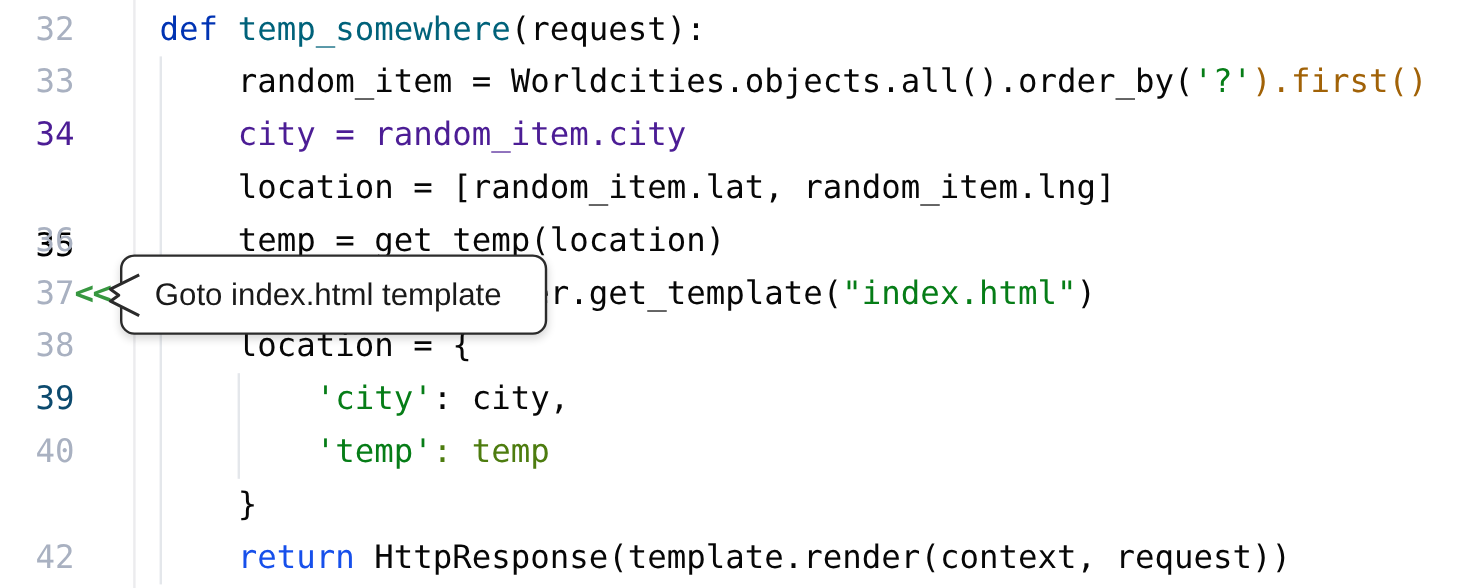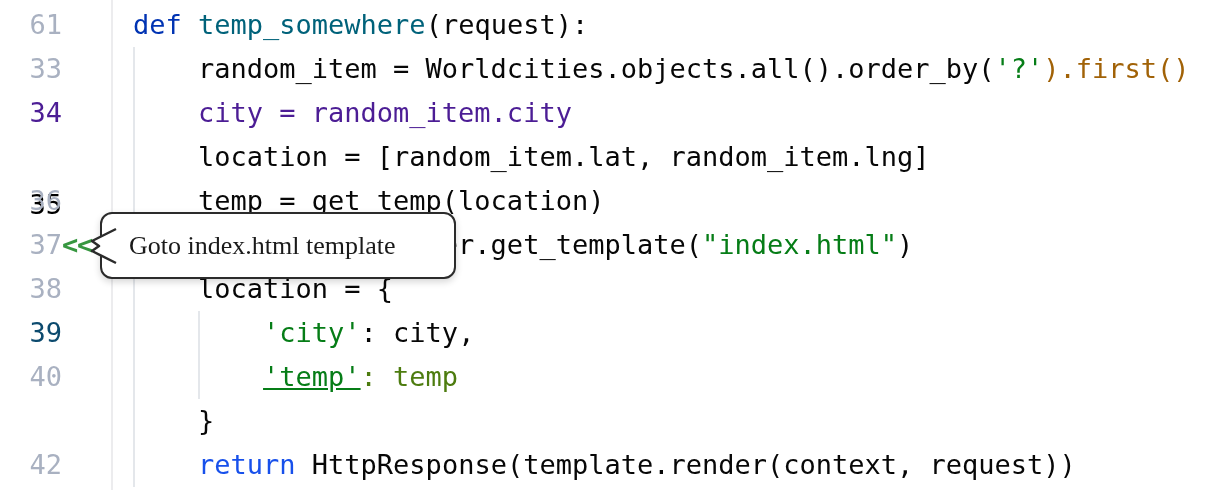--- a/index.html
+++ b/index.html
@@ -35,36 +35,36 @@
     box-sizing:border-box;
     background:#ffffff;
     border:2.5px solid #2b2b2b;
     border-radius:12px;
     z-index:10;
     box-shadow:0 3px 7px rgba(0,0,0,0.16);
     display:flex;align-items:center;
     font-family:"Liberation Sans","DejaVu Sans",sans-serif;
     font-size:26px;
   }
-  #tooltip .txt{padding-left:27px;white-space:nowrap;font-family:Liberation Serif, serif;}
+  #tooltip .txt{padding-left:27px;white-space:nowrap;}
   #tooltip-tail{
     position:absolute;left:82px;top:226px;width:36px;height:40px;z-index:11;
   }
 </style>
 </head>
 <body>
 
 <div id="editor" style="background: rgb(255, 255, 255);">
   <div class="vline" id="gutter-separator" style="background: rgb(236, 236, 238);"></div>
   <div class="vline" id="indent-guide-0" style="background: rgb(228, 231, 235);"></div>
   <div class="vline" id="indent-guide-1" style="background: rgb(228, 231, 235);"></div>
 
   <div id="code-lines">
       <div class="row">
-        <span class="ln" style="color: rgb(169, 177, 193);">61</span>
+        <span class="ln" style="color: rgb(169, 177, 193);">32</span>
         <span class="code"><span style="color: rgb(0, 51, 179);">def</span><span style="color: rgb(7, 7, 7);"> </span><span style="color: rgb(0, 98, 122);">temp_somewhere</span><span style="color: rgb(7, 7, 7);">(request):</span></span>
       </div>
       <div class="row">
         <span class="ln" style="color: rgb(169, 177, 193);">33</span>
         <span class="code"><span style="color: rgb(7, 7, 7);">    random_item = Worldcities.objects.all().order_by(</span><span style="color: rgb(6, 125, 23);">'?'</span><span style="color: #a16207;">).first()</span></span>
       </div>
       <div class="row">
         <span class="ln" style="color: #4c1d95;">34</span>
         <span class="code"><span style="color: #4c1d95;">    city = random_item.city</span></span>
       </div>
@@ -83,21 +83,21 @@
       <div class="row">
         <span class="ln" style="color: rgb(169, 177, 193);">38</span>
         <span class="code"><span style="color: rgb(7, 7, 7);">    location = {</span></span>
       </div>
       <div class="row">
         <span class="ln" style="color: #0c4a6e;">39</span>
         <span class="code"><span style="color: rgb(7, 7, 7);">        </span><span style="color: rgb(6, 125, 23);">'city'</span><span style="color: rgb(7, 7, 7);">: city,</span></span>
       </div>
       <div class="row">
         <span class="ln" style="color: rgb(169, 177, 193);">40</span>
-        <span class="code"><span style="color: rgb(7, 7, 7);">        </span><span style="color: rgb(6, 125, 23); text-decoration: underline;">'temp'</span><span style="color: #4d7c0f;">: temp</span></span>
+        <span class="code"><span style="color: rgb(7, 7, 7);">        </span><span style="color: rgb(6, 125, 23);">'temp'</span><span style="color: #4d7c0f;">: temp</span></span>
       </div>
       <div class="row">
         <span class="code"><span style="color: rgb(7, 7, 7);">    }</span></span>
       </div>
       <div class="row">
         <span class="ln" style="color: rgb(169, 177, 193);">42</span>
         <span class="code"><span style="color: rgb(7, 7, 7);">    </span><span style="color: rgb(23, 80, 235);">return</span><span style="color: rgb(7, 7, 7);"> HttpResponse(template.render(context, request))</span></span>
       </div>
     </div>
 

